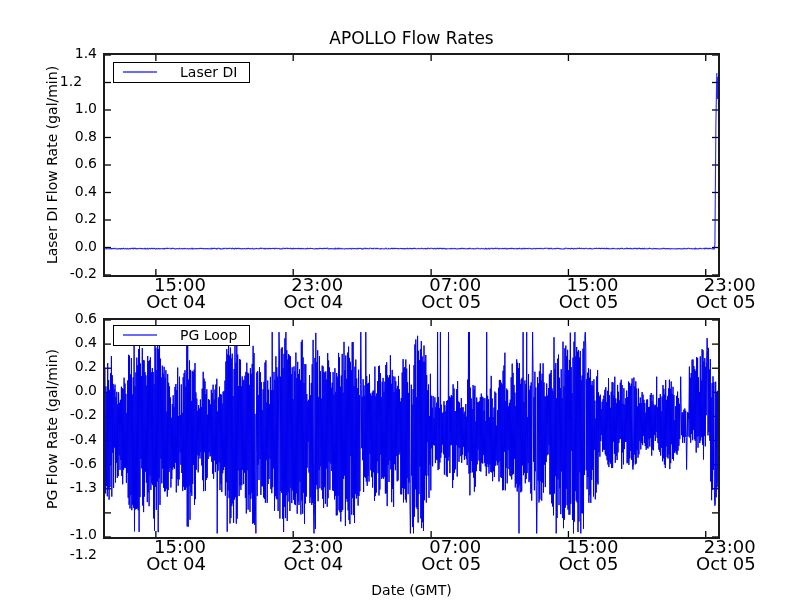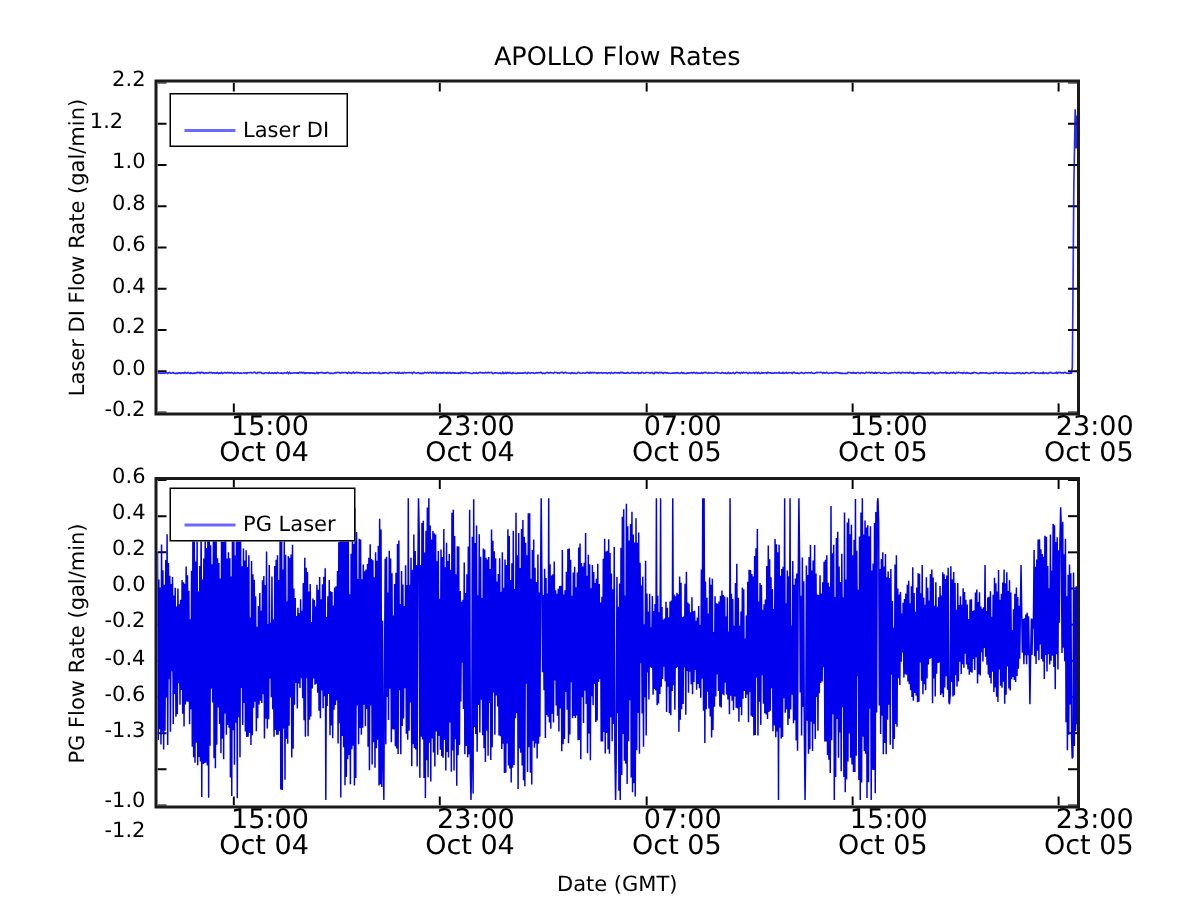--- a/index.html
+++ b/index.html
@@ -11,22 +11,22 @@
   .plot svg{position:absolute;left:0;top:0;}
   #fig-title{position:absolute;left:103px;top:28px;width:617px;text-align:center;
              font-size:17px;}
   .ylabel-box{position:absolute;left:30px;width:44px;display:flex;align-items:center;justify-content:center;}
   #ylabel-box-top{top:53px;height:224px;}
   #ylabel-box-bottom{top:318px;height:221px;}
   .ylabel{transform:rotate(-90deg);white-space:nowrap;font-size:14px;}
   .ytick-label{position:absolute;width:52px;text-align:right;font-size:14px;line-height:18px;}
   .xtick-label{position:absolute;width:104px;text-align:right;font-size:18px;line-height:17px;}
   #xlabel{position:absolute;left:103px;top:572px;width:617px;text-align:center;font-size:14px;margin-top:10px;}
-  .legend{position:absolute;display:flex;align-items:center;gap:5px;background:#fff;
-          border:1.5px solid #000;padding:16px 12px 2px 9px;font-size:14px;z-index:5;}
+  .legend{position:absolute;display:flex;align-items:center;gap:23px;background:#fff;
+          border:1.5px solid #000;padding:1px 12px 2px 9px;font-size:14px;z-index:5;}
   #legend-top{left:8px;top:7px;}
   #legend-bottom{left:8px;top:5px;}
   .legend-line{width:34px;height:2px;background:#6a6aff;}
   .series-top{fill:none;stroke:#0000ff;stroke-width:1.1;opacity:0.85;}
   .series-bottom{fill:none;stroke:#0000ee;stroke-width:1;}
   .tick{stroke:#000;stroke-width:1.3;}
 </style>
 </head>
 <body>
 
@@ -74,21 +74,21 @@
         <line x1="463.428" y1="214" x2="463.428" y2="220" class="tick"></line>
         <line x1="600.74" y1="0" x2="600.74" y2="6" class="tick"></line>
         <line x1="600.74" y1="214" x2="600.74" y2="220" class="tick"></line>
         <polyline points="0.0,194.0 0.7,193.7 1.4,193.5 2.0,193.9 2.7,193.7 3.4,193.7 4.1,193.7 4.7,193.9 5.4,193.5 6.1,193.5 6.8,194.0 7.4,193.5 8.1,193.3 8.8,193.8 9.5,193.8 10.2,193.3 10.8,193.8 11.5,193.9 12.2,193.9 12.9,193.8 13.5,193.9 14.2,193.6 14.9,193.5 15.6,194.0 16.2,193.6 16.9,193.6 17.6,193.9 18.3,193.2 19.0,193.7 19.6,193.9 20.3,193.3 21.0,193.7 21.7,194.0 22.3,193.4 23.0,193.9 23.7,193.9 24.4,193.6 25.0,194.0 25.7,193.6 26.4,193.3 27.1,193.4 27.8,193.3 28.4,193.9 29.1,193.2 29.8,193.4 30.5,193.4 31.1,194.0 31.8,193.5 32.5,193.6 33.2,193.7 33.9,193.6 34.5,193.3 35.2,193.5 35.9,193.3 36.6,193.9 37.2,193.6 37.9,193.6 38.6,193.7 39.3,193.7 39.9,193.3 40.6,194.0 41.3,193.6 42.0,193.9 42.7,193.3 43.3,194.0 44.0,193.7 44.7,193.3 45.4,193.6 46.0,193.6 46.7,193.3 47.4,193.6 48.1,193.4 48.7,193.6 49.4,193.3 50.1,193.7 50.8,194.0 51.5,193.4 52.1,193.9 52.8,193.7 53.5,193.4 54.2,193.6 54.8,193.9 55.5,193.6 56.2,193.8 56.9,193.7 57.5,193.6 58.2,193.8 58.9,193.5 59.6,194.0 60.3,193.4 60.9,193.5 61.6,193.4 62.3,193.2 63.0,193.7 63.6,193.5 64.3,193.2 65.0,193.2 65.7,193.8 66.3,193.9 67.0,193.3 67.7,193.4 68.4,193.2 69.1,193.4 69.7,193.9 70.4,193.9 71.1,194.0 71.8,193.5 72.4,193.5 73.1,193.7 73.8,193.9 74.5,193.3 75.1,193.8 75.8,193.8 76.5,193.5 77.2,193.9 77.9,193.6 78.5,193.6 79.2,193.9 79.9,193.3 80.6,193.6 81.2,193.7 81.9,193.8 82.6,193.6 83.3,193.9 84.0,193.9 84.6,193.6 85.3,193.7 86.0,193.8 86.7,193.2 87.3,194.0 88.0,193.3 88.7,193.9 89.4,193.7 90.0,193.8 90.7,193.5 91.4,193.6 92.1,193.6 92.8,193.7 93.4,193.6 94.1,193.7 94.8,193.3 95.5,193.4 96.1,193.3 96.8,193.7 97.5,193.3 98.2,193.9 98.8,193.5 99.5,193.7 100.2,193.5 100.9,193.6 101.6,193.9 102.2,193.6 102.9,193.6 103.6,193.9 104.3,193.6 104.9,194.0 105.6,193.8 106.3,193.3 107.0,194.0 107.6,193.4 108.3,193.5 109.0,193.4 109.7,193.3 110.4,193.6 111.0,193.8 111.7,193.6 112.4,193.8 113.1,193.2 113.7,193.3 114.4,193.6 115.1,194.0 115.8,193.7 116.4,193.9 117.1,193.9 117.8,193.8 118.5,193.4 119.2,193.6 119.8,193.2 120.5,193.3 121.2,193.4 121.9,193.9 122.5,193.5 123.2,193.3 123.9,193.6 124.6,193.3 125.2,193.3 125.9,193.5 126.6,193.9 127.3,193.2 128.0,193.6 128.6,193.6 129.3,194.0 130.0,193.4 130.7,193.2 131.3,193.8 132.0,193.5 132.7,193.3 133.4,193.4 134.1,193.4 134.7,193.6 135.4,193.6 136.1,193.8 136.8,193.9 137.4,193.5 138.1,193.6 138.8,193.7 139.5,193.6 140.1,193.8 140.8,193.9 141.5,193.4 142.2,193.7 142.9,193.4 143.5,193.3 144.2,193.7 144.9,193.6 145.6,193.6 146.2,193.7 146.9,193.8 147.6,193.2 148.3,193.9 148.9,193.9 149.6,194.0 150.3,193.6 151.0,193.7 151.7,193.4 152.3,193.5 153.0,193.7 153.7,194.0 154.4,193.6 155.0,193.4 155.7,193.2 156.4,193.6 157.1,193.3 157.7,193.3 158.4,193.5 159.1,193.9 159.8,193.4 160.5,193.9 161.1,193.2 161.8,193.8 162.5,193.8 163.2,193.4 163.8,193.8 164.5,193.3 165.2,193.6 165.9,193.6 166.5,193.5 167.2,193.5 167.9,193.3 168.6,193.5 169.3,193.4 169.9,194.0 170.6,193.2 171.3,193.2 172.0,193.7 172.6,193.8 173.3,193.5 174.0,193.4 174.7,193.9 175.3,193.8 176.0,193.9 176.7,193.8 177.4,193.9 178.1,193.2 178.7,193.3 179.4,193.6 180.1,193.3 180.8,193.7 181.4,193.3 182.1,193.2 182.8,193.7 183.5,193.3 184.2,193.7 184.8,193.5 185.5,193.2 186.2,193.8 186.9,193.5 187.5,193.8 188.2,193.3 188.9,193.8 189.6,193.5 190.2,193.7 190.9,193.3 191.6,193.5 192.3,193.6 193.0,193.9 193.6,193.3 194.3,193.7 195.0,193.3 195.7,193.9 196.3,193.6 197.0,193.4 197.7,193.7 198.4,193.6 199.0,193.8 199.7,193.7 200.4,193.9 201.1,193.6 201.8,193.9 202.4,193.2 203.1,193.4 203.8,193.9 204.5,193.4 205.1,193.3 205.8,193.4 206.5,193.5 207.2,193.5 207.8,193.6 208.5,193.8 209.2,194.0 209.9,193.9 210.6,193.5 211.2,193.6 211.9,193.8 212.6,193.5 213.3,193.9 213.9,193.6 214.6,193.4 215.3,193.3 216.0,193.5 216.6,193.6 217.3,193.5 218.0,193.6 218.7,193.3 219.4,193.6 220.0,193.4 220.7,193.3 221.4,193.6 222.1,193.3 222.7,193.2 223.4,193.9 224.1,194.0 224.8,193.5 225.4,193.6 226.1,193.6 226.8,193.7 227.5,193.9 228.2,193.6 228.8,193.9 229.5,194.0 230.2,193.2 230.9,194.0 231.5,193.8 232.2,193.2 232.9,193.9 233.6,193.3 234.3,193.8 234.9,193.3 235.6,193.8 236.3,194.0 237.0,193.4 237.6,193.8 238.3,193.8 239.0,194.0 239.7,193.9 240.3,193.6 241.0,193.9 241.7,193.6 242.4,193.8 243.1,193.6 243.7,193.8 244.4,193.6 245.1,193.3 245.8,193.8 246.4,194.0 247.1,193.3 247.8,193.6 248.5,193.9 249.1,193.5 249.8,193.5 250.5,193.6 251.2,193.9 251.9,193.7 252.5,193.4 253.2,193.6 253.9,193.4 254.6,193.5 255.2,193.3 255.9,193.4 256.6,194.0 257.3,193.7 257.9,193.9 258.6,193.9 259.3,193.3 260.0,193.2 260.7,193.7 261.3,193.6 262.0,193.3 262.7,193.6 263.4,193.7 264.0,193.9 264.7,193.2 265.4,193.3 266.1,193.3 266.7,193.7 267.4,193.5 268.1,193.8 268.8,193.3 269.5,193.2 270.1,193.2 270.8,193.8 271.5,193.4 272.2,193.2 272.8,193.6 273.5,193.7 274.2,193.8 274.9,193.7 275.5,194.0 276.2,193.4 276.9,193.7 277.6,193.7 278.3,193.7 278.9,194.0 279.6,194.0 280.3,193.3 281.0,193.2 281.6,193.7 282.3,194.0 283.0,193.8 283.7,193.4 284.4,193.7 285.0,193.9 285.7,193.5 286.4,193.3 287.1,193.4 287.7,193.8 288.4,193.2 289.1,193.8 289.8,193.3 290.4,193.6 291.1,193.3 291.8,193.5 292.5,193.6 293.2,193.9 293.8,193.5 294.5,193.7 295.2,193.5 295.9,193.4 296.5,193.9 297.2,193.5 297.9,193.6 298.6,193.6 299.2,193.6 299.9,194.0 300.6,193.5 301.3,193.5 302.0,193.9 302.6,193.3 303.3,193.7 304.0,193.9 304.7,193.4 305.3,193.4 306.0,193.6 306.7,193.6 307.4,193.5 308.0,193.8 308.7,193.3 309.4,193.4 310.1,193.3 310.8,193.7 311.4,193.7 312.1,193.7 312.8,193.7 313.5,193.3 314.1,193.7 314.8,193.8 315.5,193.8 316.2,193.3 316.8,193.4 317.5,193.6 318.2,193.7 318.9,193.6 319.6,193.5 320.2,193.3 320.9,194.0 321.6,193.6 322.3,193.9 322.9,193.2 323.6,193.3 324.3,193.8 325.0,193.8 325.6,193.4 326.3,193.3 327.0,193.3 327.7,193.5 328.4,193.9 329.0,193.5 329.7,193.3 330.4,193.9 331.1,194.0 331.7,193.3 332.4,193.4 333.1,193.3 333.8,193.8 334.5,193.4 335.1,193.4 335.8,193.3 336.5,193.5 337.2,194.0 337.8,193.4 338.5,193.4 339.2,193.7 339.9,193.4 340.5,193.9 341.2,193.7 341.9,194.0 342.6,193.8 343.3,193.7 343.9,193.7 344.6,193.7 345.3,193.5 346.0,193.6 346.6,193.4 347.3,193.7 348.0,193.9 348.7,193.6 349.3,193.3 350.0,193.7 350.7,193.6 351.4,193.9 352.1,194.0 352.7,193.9 353.4,193.6 354.1,193.7 354.8,193.6 355.4,193.6 356.1,193.4 356.8,193.7 357.5,193.2 358.1,193.4 358.8,193.9 359.5,193.4 360.2,193.9 360.9,193.7 361.5,193.7 362.2,193.9 362.9,193.4 363.6,193.9 364.2,193.5 364.9,193.2 365.6,193.4 366.3,193.7 366.9,193.9 367.6,193.5 368.3,193.8 369.0,193.6 369.7,193.7 370.3,193.9 371.0,193.8 371.7,193.3 372.4,193.3 373.0,193.4 373.7,193.6 374.4,193.7 375.1,193.8 375.7,193.9 376.4,193.3 377.1,193.6 377.8,193.8 378.5,193.6 379.1,194.0 379.8,193.9 380.5,193.3 381.2,194.0 381.8,193.6 382.5,193.9 383.2,193.7 383.9,193.3 384.5,194.0 385.2,193.8 385.9,193.2 386.6,193.2 387.3,193.6 387.9,193.4 388.6,193.9 389.3,193.3 390.0,193.7 390.6,193.2 391.3,193.6 392.0,193.3 392.7,193.3 393.4,193.9 394.0,193.9 394.7,193.3 395.4,193.6 396.1,193.8 396.7,193.6 397.4,193.3 398.1,193.9 398.8,193.4 399.4,193.3 400.1,193.9 400.8,193.3 401.5,194.0 402.2,194.0 402.8,193.4 403.5,193.7 404.2,193.6 404.9,193.5 405.5,193.4 406.2,193.9 406.9,193.2 407.6,193.5 408.2,193.6 408.9,193.5 409.6,193.9 410.3,193.7 411.0,193.7 411.6,193.4 412.3,193.8 413.0,193.5 413.7,193.7 414.3,193.2 415.0,193.7 415.7,193.7 416.4,193.9 417.0,193.3 417.7,193.9 418.4,193.7 419.1,193.2 419.8,193.9 420.4,193.6 421.1,193.4 421.8,193.5 422.5,193.5 423.1,193.9 423.8,193.2 424.5,193.2 425.2,193.6 425.8,193.9 426.5,193.6 427.2,193.9 427.9,193.9 428.6,193.6 429.2,193.3 429.9,193.5 430.6,193.9 431.3,193.8 431.9,193.4 432.6,193.5 433.3,193.6 434.0,193.4 434.6,193.5 435.3,193.7 436.0,193.2 436.7,193.8 437.4,193.8 438.0,193.9 438.7,193.6 439.4,193.3 440.1,193.4 440.7,193.3 441.4,193.3 442.1,193.2 442.8,193.3 443.5,193.8 444.1,193.3 444.8,193.8 445.5,193.6 446.2,193.2 446.8,193.7 447.5,193.9 448.2,193.7 448.9,193.6 449.5,193.5 450.2,193.9 450.9,193.5 451.6,193.4 452.3,193.3 452.9,193.5 453.6,193.4 454.3,193.7 455.0,193.6 455.6,193.9 456.3,193.8 457.0,194.0 457.7,194.0 458.3,193.9 459.0,193.9 459.7,193.9 460.4,193.2 461.1,193.3 461.7,193.3 462.4,193.6 463.1,193.7 463.8,193.3 464.4,193.7 465.1,193.6 465.8,193.9 466.5,193.3 467.1,193.3 467.8,193.7 468.5,194.0 469.2,193.3 469.9,193.6 470.5,193.5 471.2,193.9 471.9,193.6 472.6,193.2 473.2,193.5 473.9,193.4 474.6,193.2 475.3,193.7 475.9,193.3 476.6,193.4 477.3,193.7 478.0,193.7 478.7,193.3 479.3,193.8 480.0,193.5 480.7,193.3 481.4,193.3 482.0,193.8 482.7,193.8 483.4,193.8 484.1,193.3 484.7,193.7 485.4,193.4 486.1,193.6 486.8,194.0 487.5,193.9 488.1,193.7 488.8,193.7 489.5,193.4 490.2,193.5 490.8,193.5 491.5,193.2 492.2,193.5 492.9,193.7 493.6,193.3 494.2,193.4 494.9,193.4 495.6,193.9 496.3,193.4 496.9,193.2 497.6,193.5 498.3,193.6 499.0,193.4 499.6,193.4 500.3,193.6 501.0,193.8 501.7,193.2 502.4,193.5 503.0,193.9 503.7,193.4 504.4,194.0 505.1,193.8 505.7,193.7 506.4,193.7 507.1,193.4 507.8,193.6 508.4,193.4 509.1,193.5 509.8,193.7 510.5,193.7 511.2,193.7 511.8,193.7 512.5,193.9 513.2,193.4 513.9,193.5 514.5,194.0 515.2,193.7 515.9,193.3 516.6,193.4 517.2,193.3 517.9,193.8 518.6,194.0 519.3,193.6 520.0,193.9 520.6,193.6 521.3,193.4 522.0,193.2 522.7,193.6 523.3,193.5 524.0,193.6 524.7,193.5 525.4,193.2 526.0,193.8 526.7,193.6 527.4,193.7 528.1,193.9 528.8,193.4 529.4,193.4 530.1,193.7 530.8,193.2 531.5,193.7 532.1,194.0 532.8,193.3 533.5,193.5 534.2,193.2 534.8,193.5 535.5,193.6 536.2,193.6 536.9,194.0 537.6,193.3 538.2,193.5 538.9,194.0 539.6,193.3 540.3,193.7 540.9,193.7 541.6,193.8 542.3,194.0 543.0,193.6 543.7,193.7 544.3,193.2 545.0,193.4 545.7,193.5 546.4,193.8 547.0,193.9 547.7,194.0 548.4,193.4 549.1,193.7 549.7,193.6 550.4,193.6 551.1,193.5 551.8,193.8 552.5,193.5 553.1,193.7 553.8,194.0 554.5,193.9 555.2,194.0 555.8,193.6 556.5,193.7 557.2,193.9 557.9,193.3 558.5,193.4 559.2,193.4 559.9,193.7 560.6,193.9 561.3,193.6 561.9,193.6 562.6,193.5 563.3,193.8 564.0,193.5 564.6,193.7 565.3,194.0 566.0,193.5 566.7,193.7 567.3,193.7 568.0,193.8 568.7,193.9 569.4,193.7 570.1,193.7 570.7,193.9 571.4,193.8 572.1,193.9 572.8,193.6 573.4,193.5 574.1,193.7 574.8,193.5 575.5,193.9 576.1,194.0 576.8,193.6 577.5,193.9 578.2,193.9 578.9,193.4 579.5,193.4 580.2,193.7 580.9,193.9 581.6,193.8 582.2,193.6 582.9,193.4 583.6,193.3 584.3,193.2 584.9,193.6 585.6,193.7 586.3,193.6 587.0,193.7 587.7,193.9 588.3,193.8 589.0,193.6 589.7,194.0 590.4,193.2 591.0,194.0 591.7,193.6 592.4,193.7 593.1,193.9 593.8,193.9 594.4,193.5 595.1,193.3 595.8,193.4 596.5,193.8 597.1,193.8 597.8,193.8 598.5,193.6 599.2,193.2 599.8,194.0 600.5,193.3 601.2,193.4 601.9,193.2 602.6,193.7 603.2,193.4 603.9,193.8 604.6,193.3 605.3,193.4 605.9,193.8 606.6,193.7 607.3,193.9 608.0,193.9 608.6,193.6 609.3,193.8 609.9,189.8 610.9,68.7 611.8,17.9 612.5,44.0 613.0,22.0" class="series-top"></polyline>
       </svg>
     </div>
 
   <div class="plot" id="plot-bottom">
     <div class="legend" id="legend-bottom">
       <span class="legend-line"></span>
-      <span>PG Laser</span>
+      <span>PG Loop</span>
     </div>
   <svg width="613" height="217">
         <line x1="0" y1="0" x2="6" y2="0" class="tick"></line>
         <line x1="607" y1="0" x2="613" y2="0" class="tick"></line>
         <line x1="0" y1="24.111111111111107" x2="6" y2="24.111111111111107" class="tick"></line>
         <line x1="607" y1="24.111111111111107" x2="613" y2="24.111111111111107" class="tick"></line>
         <line x1="0" y1="48.22222222222223" x2="6" y2="48.22222222222223" class="tick"></line>
         <line x1="607" y1="48.22222222222223" x2="613" y2="48.22222222222223" class="tick"></line>
         <line x1="0" y1="72.33333333333334" x2="6" y2="72.33333333333334" class="tick"></line>
         <line x1="607" y1="72.33333333333334" x2="613" y2="72.33333333333334" class="tick"></line>
@@ -112,21 +112,21 @@
         <line x1="326.11600000000004" y1="211" x2="326.11600000000004" y2="217" class="tick"></line>
         <line x1="463.428" y1="0" x2="463.428" y2="6" class="tick"></line>
         <line x1="463.428" y1="211" x2="463.428" y2="217" class="tick"></line>
         <line x1="600.74" y1="0" x2="600.74" y2="6" class="tick"></line>
         <line x1="600.74" y1="211" x2="600.74" y2="217" class="tick"></line>
         <polyline points="0.0,47.8 0.5,173.4 0.9,66.4 1.4,166.1 1.8,72.8 2.3,176.3 2.7,43.0 3.2,167.8 3.6,60.2 4.1,179.7 4.5,69.9 5.0,167.1 5.5,53.4 5.9,144.7 6.4,36.1 6.8,176.6 7.3,55.3 7.7,132.8 8.2,63.9 8.6,167.9 9.1,69.3 9.5,127.5 10.0,64.6 10.5,162.6 10.9,77.0 11.4,142.7 11.8,71.8 12.3,157.9 12.7,84.3 13.2,156.2 13.6,72.3 14.1,135.5 14.5,82.8 15.0,149.9 15.4,79.8 15.9,140.0 16.4,66.7 16.8,155.9 17.3,68.1 17.7,164.3 18.2,69.2 18.6,149.7 19.1,57.7 19.5,147.6 20.0,63.5 20.4,147.8 20.9,73.9 21.4,162.8 21.8,92.9 22.3,152.9 22.7,60.5 23.2,177.8 23.6,34.8 24.1,184.8 24.5,35.7 25.0,188.5 25.4,54.4 25.9,175.1 26.4,38.0 26.8,190.2 27.3,74.3 27.7,184.6 28.2,57.4 28.6,187.7 29.1,23.6 29.5,211.4 30.0,66.3 30.4,189.4 30.9,52.4 31.4,188.9 31.8,37.6 32.3,188.4 32.7,45.3 33.2,190.3 33.6,29.0 34.1,211.9 34.5,23.8 35.0,177.1 35.4,43.5 35.9,139.0 36.4,56.1 36.8,148.4 37.3,28.1 37.7,185.5 38.2,40.1 38.6,192.1 39.1,40.4 39.5,176.5 40.0,52.1 40.4,151.6 40.9,55.4 41.4,162.7 41.8,65.6 42.3,182.1 42.7,36.0 43.2,172.5 43.6,41.0 44.1,186.2 44.5,40.4 45.0,155.7 45.4,37.4 45.9,169.9 46.3,52.3 46.8,163.3 47.3,48.1 47.7,165.1 48.2,52.1 48.6,198.4 49.1,64.3 49.5,210.7 50.0,20.5 50.4,166.8 50.9,27.7 51.3,189.9 51.8,50.3 52.3,161.8 52.7,21.9 53.2,212.2 53.6,29.2 54.1,158.1 54.5,17.0 55.0,184.9 55.4,38.7 55.9,138.6 56.3,57.5 56.8,163.4 57.3,45.7 57.7,148.6 58.2,53.6 58.6,167.7 59.1,46.8 59.5,171.4 60.0,58.0 60.4,171.2 60.9,50.2 61.3,168.6 61.8,91.6 62.3,176.6 62.7,54.0 63.2,170.1 63.6,62.8 64.1,151.9 64.5,66.5 65.0,147.9 65.4,77.5 65.9,167.5 66.3,97.8 66.8,158.9 67.3,84.0 67.7,149.6 68.2,75.3 68.6,147.2 69.1,87.2 69.5,148.7 70.0,66.9 70.4,142.8 70.9,64.0 71.3,172.4 71.8,70.0 72.3,159.2 72.7,47.6 73.2,165.7 73.6,96.0 74.1,159.5 74.5,56.7 75.0,132.4 75.4,95.2 75.9,144.8 76.3,64.4 76.8,152.9 77.2,92.8 77.7,171.1 78.2,57.3 78.6,166.6 79.1,53.1 79.5,169.9 80.0,50.2 80.4,169.9 80.9,66.6 81.3,167.4 81.8,19.6 82.2,206.4 82.7,16.0 83.2,206.7 83.6,59.7 84.1,165.7 84.5,40.5 85.0,199.8 85.4,49.9 85.9,172.7 86.3,80.9 86.8,175.8 87.2,50.9 87.7,163.9 88.2,51.9 88.6,145.0 89.1,49.7 89.5,185.0 90.0,43.1 90.4,179.1 90.9,72.4 91.3,149.8 91.8,78.7 92.2,135.3 92.7,90.7 93.2,152.4 93.6,85.1 94.1,135.6 94.5,88.6 95.0,138.6 95.4,79.5 95.9,132.2 96.3,87.1 96.8,145.5 97.2,68.6 97.7,160.2 98.2,51.8 98.6,171.2 99.1,58.5 99.5,132.2 100.0,61.4 100.4,170.8 100.9,74.3 101.3,159.9 101.8,69.3 102.2,157.7 102.7,94.6 103.2,139.0 103.6,79.0 104.1,132.4 104.5,80.0 105.0,136.5 105.4,84.4 105.9,135.8 106.3,69.8 106.8,141.8 107.2,73.1 107.7,153.8 108.1,64.7 108.6,158.8 109.1,79.5 109.5,140.3 110.0,69.5 110.4,152.1 110.9,64.5 111.3,144.2 111.8,58.8 112.2,213.4 112.7,91.4 113.1,150.7 113.6,77.5 114.1,142.6 114.5,66.7 115.0,170.1 115.4,74.1 115.9,163.7 116.3,74.6 116.8,172.1 117.2,83.6 117.7,153.2 118.1,71.7 118.6,150.0 119.1,70.9 119.5,147.0 120.0,60.6 120.4,175.6 120.9,41.5 121.3,162.2 121.8,29.1 122.2,211.7 122.7,34.5 123.1,170.6 123.6,23.1 124.1,178.1 124.5,35.6 125.0,203.5 125.4,27.6 125.9,198.0 126.3,38.5 126.8,186.2 127.2,33.7 127.7,183.4 128.1,76.2 128.6,202.8 129.1,49.1 129.5,179.5 130.0,12.1 130.4,177.2 130.9,42.7 131.3,203.6 131.8,18.6 132.2,198.6 132.7,34.6 133.1,150.4 133.6,66.0 134.1,176.1 134.5,39.1 135.0,165.4 135.4,39.7 135.9,169.9 136.3,66.2 136.8,165.2 137.2,56.4 137.7,149.9 138.1,60.8 138.6,164.1 139.0,59.7 139.5,152.6 140.0,55.8 140.4,177.8 140.9,51.9 141.3,193.5 141.8,42.8 142.2,150.3 142.7,52.7 143.1,189.7 143.6,53.5 144.0,174.9 144.5,64.9 145.0,191.9 145.4,48.2 145.9,178.8 146.3,53.8 146.8,173.1 147.2,43.9 147.7,203.7 148.1,25.9 148.6,202.9 149.0,33.0 149.5,204.7 150.0,93.8 150.4,182.1 150.9,213.4 151.3,133.6 151.8,52.5 152.2,176.1 152.7,51.2 153.1,144.7 153.6,75.0 154.0,160.0 154.5,47.1 155.0,139.1 155.4,52.3 155.9,174.9 156.3,62.2 156.8,166.1 157.2,90.3 157.7,166.4 158.1,69.3 158.6,177.5 159.0,61.8 159.5,179.0 160.0,42.6 160.4,182.7 160.9,40.3 161.3,140.2 161.8,82.6 162.2,182.8 162.7,60.6 163.1,164.0 163.6,69.7 164.0,159.0 164.5,84.0 165.0,138.9 165.4,56.8 165.9,169.1 166.3,70.0 166.8,173.2 167.2,12.1 167.7,167.2 168.1,69.9 168.6,148.3 169.0,51.9 169.5,190.9 169.9,59.9 170.4,176.1 170.9,36.3 171.3,178.6 171.8,47.3 172.2,179.6 172.7,56.7 173.1,191.0 173.6,58.2 174.0,12.1 174.5,35.1 174.9,198.5 175.4,56.6 175.9,171.2 176.3,28.6 176.8,173.0 177.2,27.2 177.7,198.7 178.1,48.4 178.6,212.0 179.0,33.9 179.5,186.9 179.9,18.3 180.4,198.1 180.9,12.1 181.3,175.2 181.8,30.3 182.2,201.0 182.7,39.6 183.1,172.4 183.6,34.0 184.0,181.6 184.5,35.5 184.9,191.0 185.4,36.3 185.9,167.7 186.3,54.1 186.8,183.1 187.2,47.3 187.7,170.6 188.1,79.2 188.6,179.8 189.0,46.4 189.5,184.2 189.9,51.3 190.4,185.1 190.9,32.6 191.3,173.3 191.8,58.1 192.2,193.7 192.7,41.8 193.1,181.4 193.6,54.0 194.0,185.0 194.5,49.3 194.9,161.6 195.4,59.9 195.9,194.5 196.3,21.9 196.8,180.4 197.2,19.8 197.7,193.7 198.1,37.4 198.6,172.8 199.0,62.9 199.5,203.9 199.9,44.1 200.4,183.5 200.8,44.3 201.3,176.6 201.8,74.0 202.2,147.7 202.7,81.1 203.1,121.8 203.6,79.8 204.0,152.6 204.5,55.0 204.9,182.9 205.4,75.4 205.8,177.4 206.3,62.9 206.8,184.9 207.2,44.3 207.7,182.9 208.1,19.9 208.6,196.3 209.0,213.4 209.5,184.6 209.9,37.9 210.4,209.0 210.8,12.9 211.3,164.8 211.8,42.0 212.2,169.4 212.7,30.3 213.1,181.2 213.6,76.9 214.0,150.0 214.5,36.2 214.9,168.3 215.4,51.2 215.8,146.5 216.3,78.6 216.8,170.2 217.2,45.6 217.7,178.8 218.1,46.4 218.6,188.0 219.0,51.8 219.5,167.2 219.9,53.0 220.4,183.8 220.8,51.3 221.3,148.6 221.8,59.4 222.2,186.7 222.7,33.0 223.1,178.2 223.6,40.5 224.0,141.6 224.5,47.5 224.9,169.9 225.4,52.1 225.8,143.7 226.3,67.7 226.8,151.0 227.2,62.7 227.7,170.4 228.1,52.1 228.6,170.9 229.0,74.5 229.5,179.4 229.9,48.2 230.4,175.8 230.8,71.9 231.3,195.4 231.7,53.0 232.2,195.2 232.7,56.6 233.1,175.6 233.6,32.9 234.0,190.3 234.5,37.4 234.9,192.3 235.4,66.6 235.8,201.6 236.3,55.5 236.7,191.9 237.2,33.9 237.7,190.0 238.1,72.6 238.6,158.9 239.0,21.9 239.5,155.5 239.9,50.2 240.4,206.0 240.8,35.4 241.3,179.0 241.7,58.7 242.2,181.8 242.7,32.6 243.1,190.4 243.6,26.6 244.0,200.1 244.5,37.9 244.9,204.1 245.4,41.8 245.8,135.9 246.3,50.2 246.7,194.7 247.2,22.2 247.7,178.2 248.1,22.1 248.6,195.1 249.0,65.9 249.5,203.0 249.9,46.7 250.4,173.9 250.8,39.6 251.3,178.5 251.7,58.5 252.2,175.6 252.7,68.0 253.1,185.6 253.6,49.7 254.0,175.9 254.5,75.0 254.9,171.2 255.4,64.5 255.8,12.1 256.3,68.2 256.7,128.2 257.2,76.7 257.7,140.2 258.1,59.2 258.6,172.0 259.0,65.4 259.5,156.6 259.9,75.6 260.4,157.8 260.8,12.1 261.3,161.6 261.7,56.1 262.2,165.8 262.6,63.7 263.1,155.9 263.6,62.9 264.0,161.6 264.5,54.3 264.9,133.7 265.4,73.5 265.8,150.3 266.3,75.8 266.7,157.2 267.2,72.5 267.6,167.6 268.1,70.7 268.6,152.3 269.0,70.5 269.5,180.8 269.9,46.6 270.4,176.1 270.8,76.4 271.3,172.6 271.7,73.5 272.2,141.4 272.6,61.1 273.1,153.2 273.6,46.0 274.0,175.5 274.5,45.7 274.9,169.6 275.4,53.1 275.8,134.8 276.3,77.2 276.7,158.9 277.2,61.7 277.6,157.4 278.1,57.9 278.6,158.7 279.0,71.5 279.5,157.0 279.9,61.7 280.4,173.5 280.8,45.0 281.3,173.3 281.7,42.3 282.2,186.1 282.6,55.4 283.1,144.9 283.6,57.7 284.0,162.0 284.5,55.1 284.9,140.5 285.4,35.3 285.8,149.4 286.3,63.8 286.7,182.2 287.2,49.9 287.6,169.0 288.1,56.1 288.6,186.8 289.0,72.1 289.5,144.1 289.9,56.7 290.4,150.2 290.8,61.3 291.3,136.0 291.7,68.7 292.2,161.3 292.6,65.9 293.1,160.4 293.5,55.9 294.0,134.7 294.5,69.4 294.9,132.6 295.4,81.6 295.8,174.3 296.3,77.9 296.7,174.3 297.2,52.5 297.6,168.0 298.1,39.1 298.5,182.4 299.0,47.7 299.5,168.6 299.9,47.1 300.4,179.5 300.8,39.5 301.3,182.5 301.7,48.6 302.2,158.1 302.6,62.3 303.1,174.2 303.5,72.9 304.0,162.6 304.5,44.6 304.9,179.6 305.4,213.4 305.8,186.9 306.3,64.7 306.7,155.5 307.2,84.5 307.6,207.1 308.1,69.0 308.5,213.3 309.0,45.2 309.5,196.7 309.9,24.5 310.4,169.3 310.8,19.5 311.3,187.2 311.7,77.0 312.2,189.1 312.6,15.8 313.1,202.6 313.5,30.8 314.0,174.1 314.5,40.3 314.9,146.8 315.4,29.3 315.8,198.4 316.3,21.1 316.7,208.1 317.2,36.4 317.6,202.2 318.1,41.7 318.5,211.0 319.0,25.5 319.5,180.2 319.9,41.8 320.4,155.4 320.8,35.0 321.3,182.5 321.7,55.1 322.2,122.1 322.6,70.3 323.1,155.6 323.5,64.5 324.0,177.8 324.4,96.1 324.9,144.8 325.4,53.8 325.8,170.4 326.3,75.7 326.7,128.3 327.2,87.7 327.6,146.3 328.1,75.9 328.5,124.9 329.0,98.2 329.4,125.4 329.9,77.3 330.4,143.1 330.8,87.3 331.3,139.4 331.7,82.7 332.2,140.3 332.6,12.1 333.1,150.1 333.5,77.2 334.0,149.0 334.4,88.1 334.9,142.6 335.4,12.1 335.8,137.8 336.3,84.7 336.7,132.7 337.2,93.0 337.6,124.5 338.1,92.4 338.5,134.2 339.0,81.2 339.4,154.6 339.9,85.1 340.4,137.8 340.8,91.5 341.3,155.5 341.7,81.0 342.2,156.8 342.6,80.3 343.1,140.7 343.5,12.1 344.0,136.8 344.4,76.4 344.9,153.1 345.4,77.5 345.8,125.4 346.3,75.1 346.7,124.7 347.2,76.1 347.6,167.9 348.1,64.3 348.5,159.8 349.0,68.5 349.4,152.9 349.9,91.4 350.4,149.3 350.8,91.0 351.3,125.0 351.7,69.1 352.2,156.5 352.6,61.1 353.1,127.4 353.5,81.6 354.0,141.8 354.4,82.5 354.9,127.8 355.3,88.1 355.8,136.2 356.3,78.1 356.7,142.8 357.2,87.5 357.6,134.7 358.1,87.2 358.5,126.7 359.0,93.9 359.4,139.8 359.9,91.6 360.3,136.0 360.8,84.0 361.3,138.8 361.7,96.7 362.2,145.1 362.6,59.7 363.1,132.5 363.5,12.1 364.0,153.8 364.4,12.1 364.9,175.3 365.3,67.6 365.8,152.8 366.3,78.5 366.7,141.1 367.2,89.0 367.6,152.3 368.1,65.0 368.5,157.7 369.0,69.8 369.4,171.6 369.9,65.8 370.3,166.7 370.8,101.3 371.3,151.2 371.7,77.5 372.2,144.4 372.6,82.2 373.1,129.6 373.5,82.5 374.0,140.7 374.4,81.0 374.9,151.0 375.3,77.2 375.8,151.6 376.3,73.6 376.7,142.8 377.2,76.7 377.6,143.5 378.1,77.6 378.5,135.1 379.0,90.9 379.4,143.0 379.9,78.2 380.3,146.4 380.8,101.0 381.3,156.1 381.7,12.1 382.2,143.9 382.6,75.8 383.1,147.1 383.5,79.4 384.0,153.5 384.4,97.2 384.9,144.4 385.3,68.6 385.8,151.9 386.2,55.9 386.7,152.4 387.2,78.5 387.6,161.2 388.1,97.2 388.5,151.3 389.0,87.6 389.4,156.9 389.9,71.6 390.3,145.8 390.8,72.9 391.2,140.7 391.7,105.6 392.2,145.3 392.6,90.3 393.1,143.0 393.5,67.8 394.0,161.5 394.4,59.9 394.9,141.3 395.3,60.0 395.8,157.2 396.2,62.6 396.7,158.0 397.2,64.4 397.6,170.3 398.1,50.7 398.5,170.0 399.0,45.5 399.4,131.8 399.9,32.7 400.3,170.3 400.8,81.0 401.2,147.8 401.7,68.6 402.2,163.4 402.6,70.0 403.1,130.1 403.5,86.5 404.0,149.1 404.4,82.9 404.9,155.5 405.3,79.7 405.8,156.4 406.2,57.3 406.7,159.4 407.2,43.7 407.6,154.7 408.1,52.9 408.5,153.8 409.0,64.9 409.4,138.8 409.9,72.6 410.3,167.5 410.8,86.0 411.2,163.7 411.7,39.4 412.2,171.5 412.6,42.8 413.1,167.7 413.5,48.1 414.0,213.4 414.4,43.2 414.9,165.2 415.3,63.9 415.8,172.3 416.2,59.3 416.7,171.3 417.1,57.8 417.6,145.5 418.1,12.1 418.5,155.2 419.0,82.2 419.4,152.8 419.9,60.4 420.3,163.3 420.8,64.2 421.2,159.1 421.7,12.1 422.1,153.0 422.6,97.0 423.1,143.1 423.5,54.0 424.0,162.1 424.4,69.9 424.9,160.2 425.3,65.7 425.8,173.6 426.2,62.4 426.7,180.5 427.1,72.2 427.6,12.1 428.1,55.3 428.5,141.7 429.0,77.1 429.4,170.3 429.9,51.7 430.3,151.3 430.8,67.5 431.2,165.4 431.7,213.4 432.1,181.6 432.6,57.0 433.1,160.5 433.5,63.4 434.0,182.5 434.4,51.3 434.9,179.5 435.3,43.4 435.8,161.2 436.2,60.3 436.7,180.7 437.1,53.7 437.6,162.5 438.1,43.3 438.5,172.6 439.0,62.4 439.4,144.7 439.9,76.4 440.3,167.1 440.8,76.6 441.2,142.1 441.7,63.5 442.1,135.3 442.6,75.6 443.1,134.4 443.5,68.1 444.0,124.9 444.4,54.5 444.9,174.4 445.3,53.2 445.8,174.3 446.2,50.1 446.7,183.3 447.1,68.5 447.6,186.5 448.0,71.2 448.5,195.3 449.0,17.3 449.4,173.5 449.9,48.9 450.3,156.2 450.8,43.1 451.2,213.4 451.7,78.0 452.1,198.0 452.6,38.7 453.0,159.4 453.5,34.5 454.0,185.1 454.4,57.7 454.9,168.3 455.3,68.0 455.8,194.2 456.2,49.2 456.7,151.5 457.1,78.2 457.6,198.0 458.0,21.7 458.5,208.2 459.0,66.4 459.4,199.7 459.9,28.3 460.3,187.7 460.8,25.6 461.2,169.0 461.7,36.2 462.1,185.2 462.6,29.8 463.0,189.7 463.5,50.1 464.0,194.7 464.4,39.9 464.9,194.6 465.3,12.7 465.8,183.8 466.2,47.2 466.7,130.9 467.1,73.1 467.6,200.0 468.0,37.7 468.5,213.4 469.0,21.6 469.4,201.6 469.9,12.1 470.3,171.2 470.8,36.4 471.2,180.6 471.7,27.0 472.1,182.5 472.6,31.7 473.0,212.0 473.5,30.1 474.0,201.5 474.4,37.5 474.9,152.3 475.3,30.9 475.8,213.4 476.2,60.3 476.7,193.1 477.1,55.6 477.6,193.4 478.0,28.7 478.5,208.8 478.9,21.3 479.4,155.0 479.9,15.4 480.3,12.1 480.8,28.3 481.2,150.3 481.7,59.4 482.1,169.3 482.6,52.7 483.0,157.1 483.5,48.1 483.9,182.8 484.4,57.7 484.9,175.3 485.3,49.4 485.8,182.9 486.2,64.9 486.7,159.8 487.1,61.0 487.6,149.8 488.0,65.4 488.5,176.5 488.9,59.3 489.4,129.9 489.9,80.6 490.3,179.3 490.8,98.5 491.2,172.6 491.7,56.4 492.1,162.6 492.6,50.2 493.0,164.5 493.5,72.4 493.9,132.2 494.4,76.4 494.9,136.7 495.3,74.7 495.8,121.1 496.2,89.0 496.7,115.0 497.1,81.8 497.6,131.7 498.0,79.3 498.5,129.5 498.9,75.6 499.4,129.9 499.9,69.8 500.3,134.4 500.8,67.2 501.2,136.1 501.7,82.1 502.1,140.2 502.6,70.8 503.0,144.6 503.5,58.1 503.9,147.1 504.4,75.3 504.9,142.0 505.3,87.8 505.8,143.8 506.2,71.7 506.7,148.1 507.1,62.1 507.6,147.9 508.0,62.5 508.5,121.6 508.9,75.5 509.4,133.8 509.8,56.7 510.3,142.8 510.8,78.4 511.2,136.1 511.7,83.2 512.1,140.1 512.6,64.9 513.0,132.4 513.5,71.8 513.9,123.0 514.4,80.4 514.8,119.3 515.3,62.6 515.8,118.9 516.2,59.7 516.7,148.9 517.1,65.0 517.6,132.4 518.0,83.8 518.5,144.4 518.9,68.2 519.4,129.1 519.8,84.5 520.3,122.0 520.8,78.2 521.2,121.7 521.7,70.6 522.1,143.3 522.6,77.0 523.0,142.4 523.5,61.5 523.9,144.9 524.4,62.8 524.8,138.4 525.3,66.0 525.8,130.8 526.2,63.6 526.7,139.9 527.1,58.5 527.6,147.7 528.0,149.5 528.5,143.2 528.9,57.5 529.4,134.6 529.8,66.4 530.3,144.4 530.8,61.4 531.2,143.5 531.7,68.6 532.1,130.2 532.6,86.5 533.0,137.7 533.5,68.6 533.9,134.4 534.4,83.3 534.8,121.1 535.3,77.5 535.8,129.4 536.2,83.1 536.7,122.9 537.1,72.1 537.6,125.1 538.0,74.6 538.5,115.9 538.9,79.8 539.4,123.0 539.8,83.0 540.3,126.1 540.7,92.6 541.2,129.8 541.7,79.6 542.1,128.0 542.6,79.5 543.0,128.5 543.5,87.3 543.9,119.3 544.4,86.8 544.8,126.6 545.3,75.0 545.7,118.1 546.2,73.0 546.7,135.6 547.1,81.3 547.6,129.5 548.0,74.8 548.5,130.3 548.9,84.4 549.4,114.8 549.8,85.8 550.3,121.0 550.7,84.9 551.2,112.0 551.7,56.7 552.1,117.8 552.6,87.3 553.0,123.1 553.5,78.4 553.9,129.7 554.4,77.9 554.8,131.8 555.3,74.1 555.7,135.6 556.2,91.1 556.7,127.8 557.1,76.5 557.6,141.3 558.0,65.1 558.5,138.3 558.9,68.8 559.4,144.5 559.8,74.3 560.3,148.0 560.7,60.0 561.2,126.3 561.7,79.9 562.1,137.2 562.6,75.9 563.0,138.5 563.5,68.4 563.9,134.5 564.4,59.6 564.8,149.1 565.3,68.9 565.7,143.2 566.2,61.5 566.7,124.3 567.1,74.0 567.6,139.0 568.0,66.8 568.5,140.4 568.9,75.0 569.4,132.9 569.8,100.0 570.3,131.3 570.7,86.2 571.2,133.3 571.6,75.8 572.1,134.7 572.6,71.6 573.0,130.7 573.5,78.0 573.9,125.8 574.4,83.8 574.8,119.1 575.3,83.5 575.7,56.7 576.2,91.5 576.6,115.2 577.1,92.7 577.6,122.9 578.0,92.1 578.5,116.8 578.9,89.7 579.4,122.8 579.8,88.5 580.3,116.9 580.7,90.8 581.2,117.7 581.6,149.5 582.1,117.7 582.6,92.3 583.0,116.6 583.5,92.7 583.9,99.1 584.4,46.6 584.8,117.5 585.3,57.8 585.7,122.7 586.2,53.0 586.6,113.9 587.1,39.7 587.6,120.2 588.0,39.5 588.5,109.7 588.9,46.1 589.4,119.3 589.8,49.3 590.3,121.0 590.7,51.1 591.2,132.6 591.6,37.1 592.1,116.7 592.6,37.9 593.0,127.7 593.5,57.4 593.9,116.1 594.4,72.1 594.8,123.0 595.3,36.4 595.7,120.5 596.2,60.5 596.6,117.1 597.1,29.2 597.6,124.7 598.0,30.2 598.5,139.5 598.9,41.3 599.4,116.1 599.8,38.1 600.3,126.3 600.7,46.8 601.2,95.2 601.6,41.7 602.1,18.1 602.5,30.5 603.0,115.4 603.5,27.9 603.9,111.9 604.4,49.5 604.8,120.8 605.3,39.1 605.7,161.5 606.2,77.5 606.6,180.2 607.1,63.1 607.5,169.8 608.0,56.3 608.5,149.7 608.9,62.1 609.4,171.9 609.8,185.7 610.3,184.5 610.7,61.7 611.2,177.3 611.6,73.1 612.1,167.4 612.5,70.9 613.0,162.8" class="series-bottom"></polyline>
       </svg>
     </div>
 
   <div id="xlabel">Date (GMT)</div>
-<div class="ytick-label" style="left: 45px; top: 44px;">2.2</div>
+<div class="ytick-label" style="left: 45px; top: 44px;">1.4</div>
     <div class="ytick-label" style="left: 45px; top: 71.5px; text-align: center;">1.2</div>
     <div class="ytick-label" style="left: 45px; top: 99px;">1.0</div>
     <div class="ytick-label" style="left: 45px; top: 126.5px; text-align: right;">0.8</div>
     <div class="ytick-label" style="left: 45px; top: 154px;">0.6</div>
     <div class="ytick-label" style="left: 45px; top: 181.5px;">0.4</div>
     <div class="ytick-label" style="left: 45px; top: 209px;">0.2</div>
     <div class="ytick-label" style="left: 45px; top: 236.5px;">0.0</div>
     <div class="ytick-label" style="left: 45px; top: 264px;">-0.2</div>
     <div class="xtick-label" style="left: 101.879px; top: 276px;">
       <div>15:00</div>

